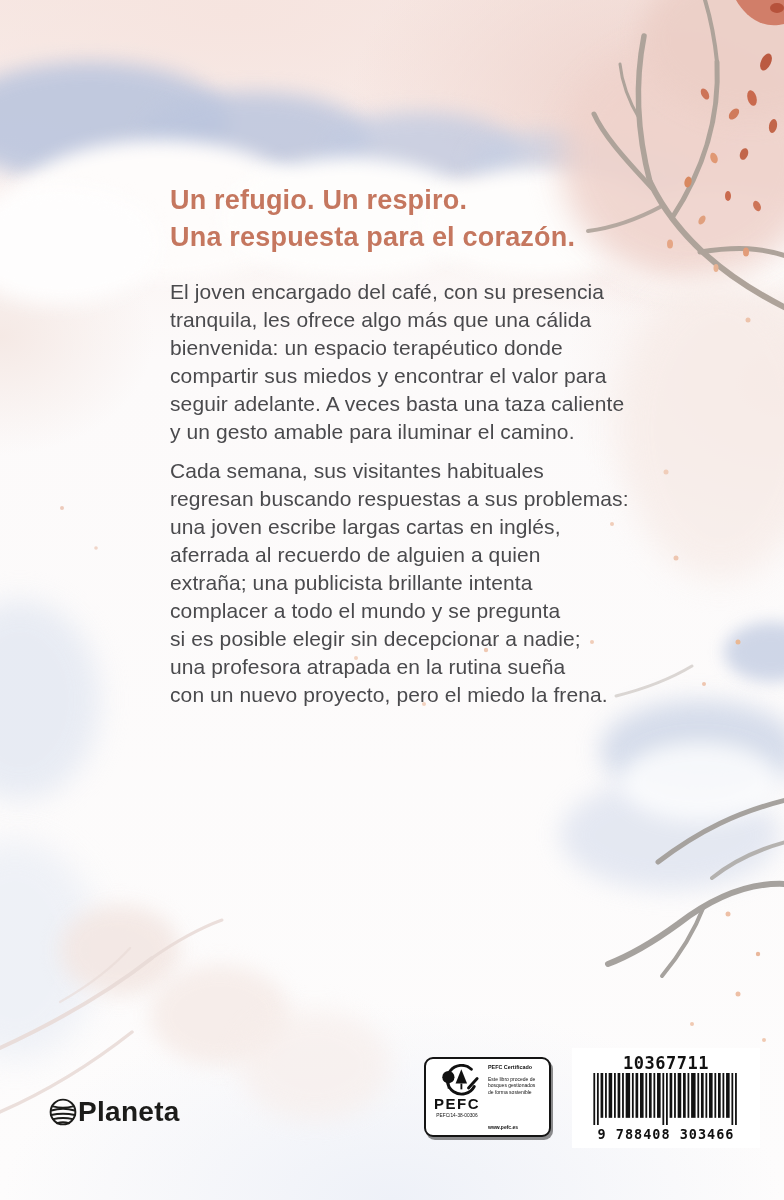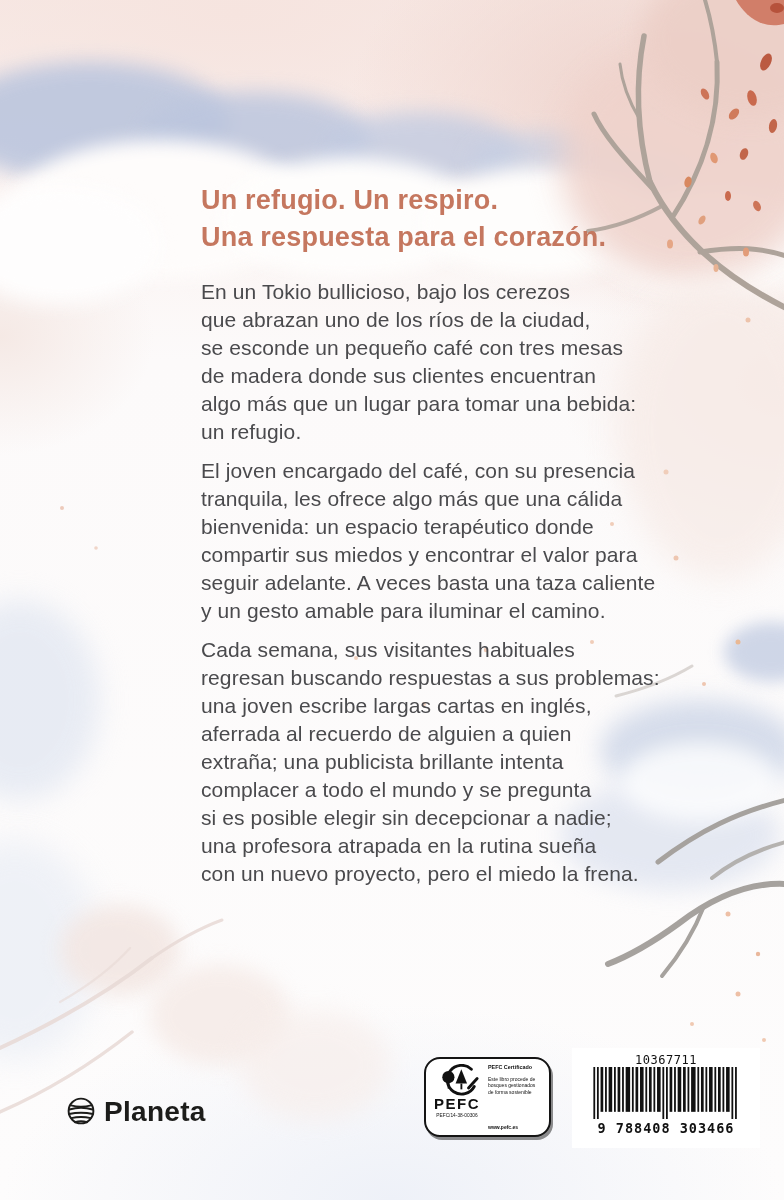--- a/index.html
+++ b/index.html
@@ -39,52 +39,52 @@
   
   .ll1{left:-60px;top:600px;width:160px;height:200px;background:#e3e8f2;filter:blur(14px);opacity:.8;}
   .ll2{left:-70px;top:840px;width:170px;height:220px;background:#e9edf5;filter:blur(16px);opacity:.7;}
   
   .bp1{left:60px;top:905px;width:120px;height:90px;background:#f3e7e3;filter:blur(10px);opacity:.9;}
   .bp2{left:150px;top:965px;width:140px;height:100px;background:#f5eae6;filter:blur(10px);opacity:.8;}
   .bp3{left:240px;top:1010px;width:150px;height:110px;background:#f7eeeb;filter:blur(12px);opacity:.7;}
 
   .art{position:absolute;left:0;top:0;width:784px;height:1200px;z-index:1;pointer-events:none;}
 
-  .copy{position:absolute;left:170px;top:182px;width:570px;z-index:2;margin-left:31px;}
+  .copy{position:absolute;left:170px;top:182px;width:570px;z-index:2;}
   .headline{
     margin:0 0 22px 0;color:#c5775f;font-weight:700;font-size:27px;line-height:37px;
     letter-spacing:.2px;white-space:pre-line;
   }
   .copy p{
     margin:0 0 11px 0;color:#4a4a4d;font-size:21px;line-height:28px;
     letter-spacing:.1px;white-space:pre-line;
   }
 
-  .publisher{position:absolute;left:66px;top:1096px;z-index:2;display:flex;align-items:flex-start;gap:8px;}
+  .publisher{position:absolute;left:48px;top:1096px;z-index:2;display:flex;align-items:center;}
   .publisher .name{font-size:28px;font-weight:700;color:#1c1c1a;letter-spacing:.3px;}
 
   .pefc-box{
     position:absolute;left:424px;top:1057px;z-index:2;width:127px;height:80px;
-    background:#fff;border:2.5px solid #141414;border-radius:16px;
+    background:#fff;border:2.5px solid #141414;border-radius:9px;
     box-shadow:2px 3px 0 rgba(30,30,30,.5);
     box-sizing:border-box;padding:5px 6px;display:flex;gap:6px;
   }
   .pefc-left{width:50px;display:flex;flex-direction:column;align-items:center;}
   .pefc-acronym{font-size:15px;font-weight:700;letter-spacing:1.5px;color:#111;line-height:16px;}
   .pefc-license{font-size:4.8px;color:#111;white-space:nowrap;margin-top:1px;}
   .pefc-right{flex:1;display:flex;flex-direction:column;color:#111;}
   .pefc-title{font-size:5.4px;font-weight:700;margin-bottom:6px;}
   .pefc-desc{font-size:5px;line-height:6.4px;white-space:pre-line;}
   .pefc-site{font-size:5px;font-weight:700;margin-top:auto;}
 
   .barcode{
     position:absolute;left:572px;top:1048px;z-index:2;width:188px;height:100px;background:#fff;
     display:flex;flex-direction:column;align-items:center;box-sizing:border-box;padding-top:5px;
   }
-  .bc-top{font-family:"DejaVu Sans Mono",monospace;font-size:12px;color:#111;letter-spacing:.5px;}
+  .bc-top{font-family:"DejaVu Sans Mono",monospace;font-size:17px;color:#111;letter-spacing:.5px;font-weight:bold;}
   .bc-digits{font-family:"DejaVu Sans Mono",monospace;font-size:13.5px;font-weight:700;color:#111;letter-spacing:1px;margin-top:1px;text-align:right;}
 </style>
 </head>
 <body>
 
 <div class="b bb1"></div>
 <div class="b bb2"></div>
 <div class="b bb3"></div>
 <div class="b bb4"></div>
 <div class="b bb5"></div>
@@ -171,26 +171,20 @@
     <path d="M0,1048 C56,1022 106,994 152,958" stroke-width="4"></path>
     <path d="M0,1112 C50,1090 94,1062 132,1032" stroke-width="3.5"></path>
     <path d="M152,958 C178,940 200,928 222,920" stroke-width="3"></path>
     <path d="M60,1002 C88,986 112,968 130,948" stroke-width="2.5" opacity=".7"></path>
   </g>
 </svg>
 
 <div class="copy">
   <h1 class="headline">Un refugio. Un respiro.
 Una respuesta para el corazón.</h1>
-  <p>En un Tokio bullicioso, bajo los cerezos
-que abrazan uno de los ríos de la ciudad,
-se esconde un pequeño café con tres mesas
-de madera donde sus clientes encuentran
-algo más que un lugar para tomar una bebida:
-un refugio.</p>
   <p>El joven encargado del café, con su presencia
 tranquila, les ofrece algo más que una cálida
 bienvenida: un espacio terapéutico donde
 compartir sus miedos y encontrar el valor para
 seguir adelante. A veces basta una taza caliente
 y un gesto amable para iluminar el camino.</p>
   <p>Cada semana, sus visitantes habituales
 regresan buscando respuestas a sus problemas:
 una joven escribe largas cartas en inglés,
 aferrada al recuerdo de alguien a quien

